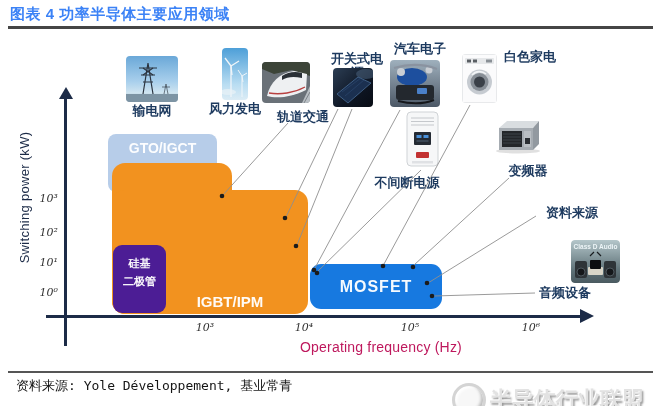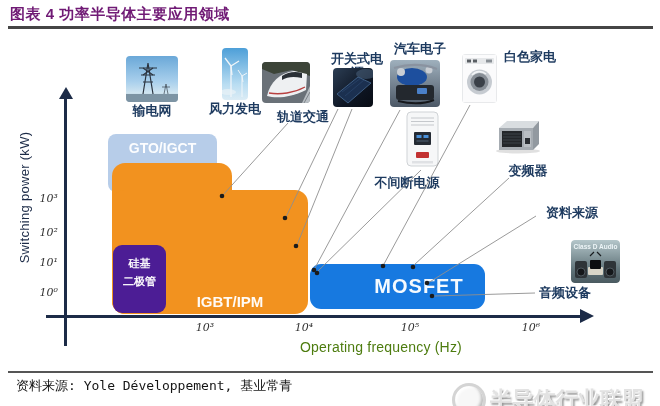--- a/index.html
+++ b/index.html
@@ -1,48 +1,48 @@
 <!DOCTYPE html>
 <html><head>
 <meta charset="utf-8">
 <style>
   html,body{margin:0;padding:0;background:#fff;}
   #app{position:relative;width:660px;height:406px;background:#ffffff;overflow:hidden;
        font-family:"Liberation Sans",sans-serif;}
   .abs{position:absolute;}
-  .title{left:10px;top:5px;font-size:15px;font-weight:bold;color:#701a75;letter-spacing:.5px;}
+  .title{left:10px;top:5px;font-size:15px;font-weight:bold;color:#3b82f6;letter-spacing:.5px;}
   .title-rule{left:8px;top:26px;width:645px;height:3px;background:#454545;}
   
   .yaxis{left:64px;top:98px;width:3px;height:248px;background:#1c2b47;z-index:4;}
   .yarrow{left:59px;top:87px;width:0;height:0;border-left:7px solid transparent;
           border-right:7px solid transparent;border-bottom:12px solid #1c2b47;z-index:4;}
   .xaxis{left:46px;top:315px;width:536px;height:3px;background:#1c2b47;z-index:4;}
   .xarrow{left:580px;top:309px;width:0;height:0;border-top:7px solid transparent;
           border-bottom:7px solid transparent;border-left:14px solid #1c2b47;z-index:4;}
   .ylabel{left:-61px;top:190px;width:170px;text-align:center;font-size:13px;color:#1c2b47;
           transform:rotate(-90deg);letter-spacing:.3px;}
-  .xlabel{left:300px;top:339px;font-size:14px;color:#4d7c0f;letter-spacing:.2px;}
+  .xlabel{left:300px;top:339px;font-size:14px;color:#be185d;letter-spacing:.2px;}
   .ytick{left:30px;width:28px;text-align:right;font-family:"DejaVu Serif",serif;
          font-style:italic;font-size:11px;color:#333;}
   .xtick{width:34px;top:321px;text-align:center;font-family:"DejaVu Serif",serif;
          font-style:italic;font-size:11px;color:#333;}
   
   .blk{z-index:1;}
   .blk-label{color:rgba(255,255,255,.96);font-weight:bold;text-align:center;}
   .b-thy{left:63px;top:129px;width:43px;height:185px;border-radius:9px;background:#12a455;
          display:flex;align-items:center;justify-content:center;font-size:12.5px;}
   .b-gto{left:108px;top:134px;width:109px;height:58px;border-radius:8px;background:#b7cde9;
          font-size:14px;padding-top:6px;box-sizing:border-box;}
   .b-igbt-a{left:112px;top:163px;width:120px;height:151px;border-radius:13px;background:#f2921f;}
   .b-igbt-b{left:112px;top:190px;width:196px;height:124px;border-radius:13px;background:#f2921f;}
   .b-igbt-label{left:180px;top:247px;width:100px;font-size:15px;z-index:2;margin-top:46px;}
   .b-diode{left:113px;top:245px;width:53px;height:68px;border-radius:9px;background:#4c1d95;
            font-size:11px;line-height:1.65;padding-top:9px;box-sizing:border-box;z-index:2;}
   .b-mosfet{left:310px;top:264px;width:132px;height:45px;border-radius:11px;background:#1779e0;
-            display:flex;align-items:center;justify-content:center;font-size:20px;letter-spacing:1px;padding-left:43px;}
+            display:flex;align-items:center;justify-content:center;font-size:16px;letter-spacing:1px;}
   
   .photo{border-radius:4px;overflow:hidden;z-index:2;}
   .photo svg{display:block;}
   .applabel{font-weight:bold;font-size:13px;color:#1d3a5f;text-align:center;line-height:1.1;z-index:2;}
   .lines{left:0;top:0;z-index:3;pointer-events:none;}
   
   .footer-rule{left:8px;top:371px;width:645px;height:2px;background:#555;}
   .source{left:16px;top:377px;font-family:"DejaVu Sans Mono",monospace;font-size:13px;color:#151515;}
   .watermark{left:452px;top:351px;width:206px;height:42px;display:flex;align-items:center;z-index:5;margin-top:28px;}
   .wm-logo{width:28px;height:28px;border-radius:50%;border:3px solid #d4d4d4;background:#f7f7f7;

